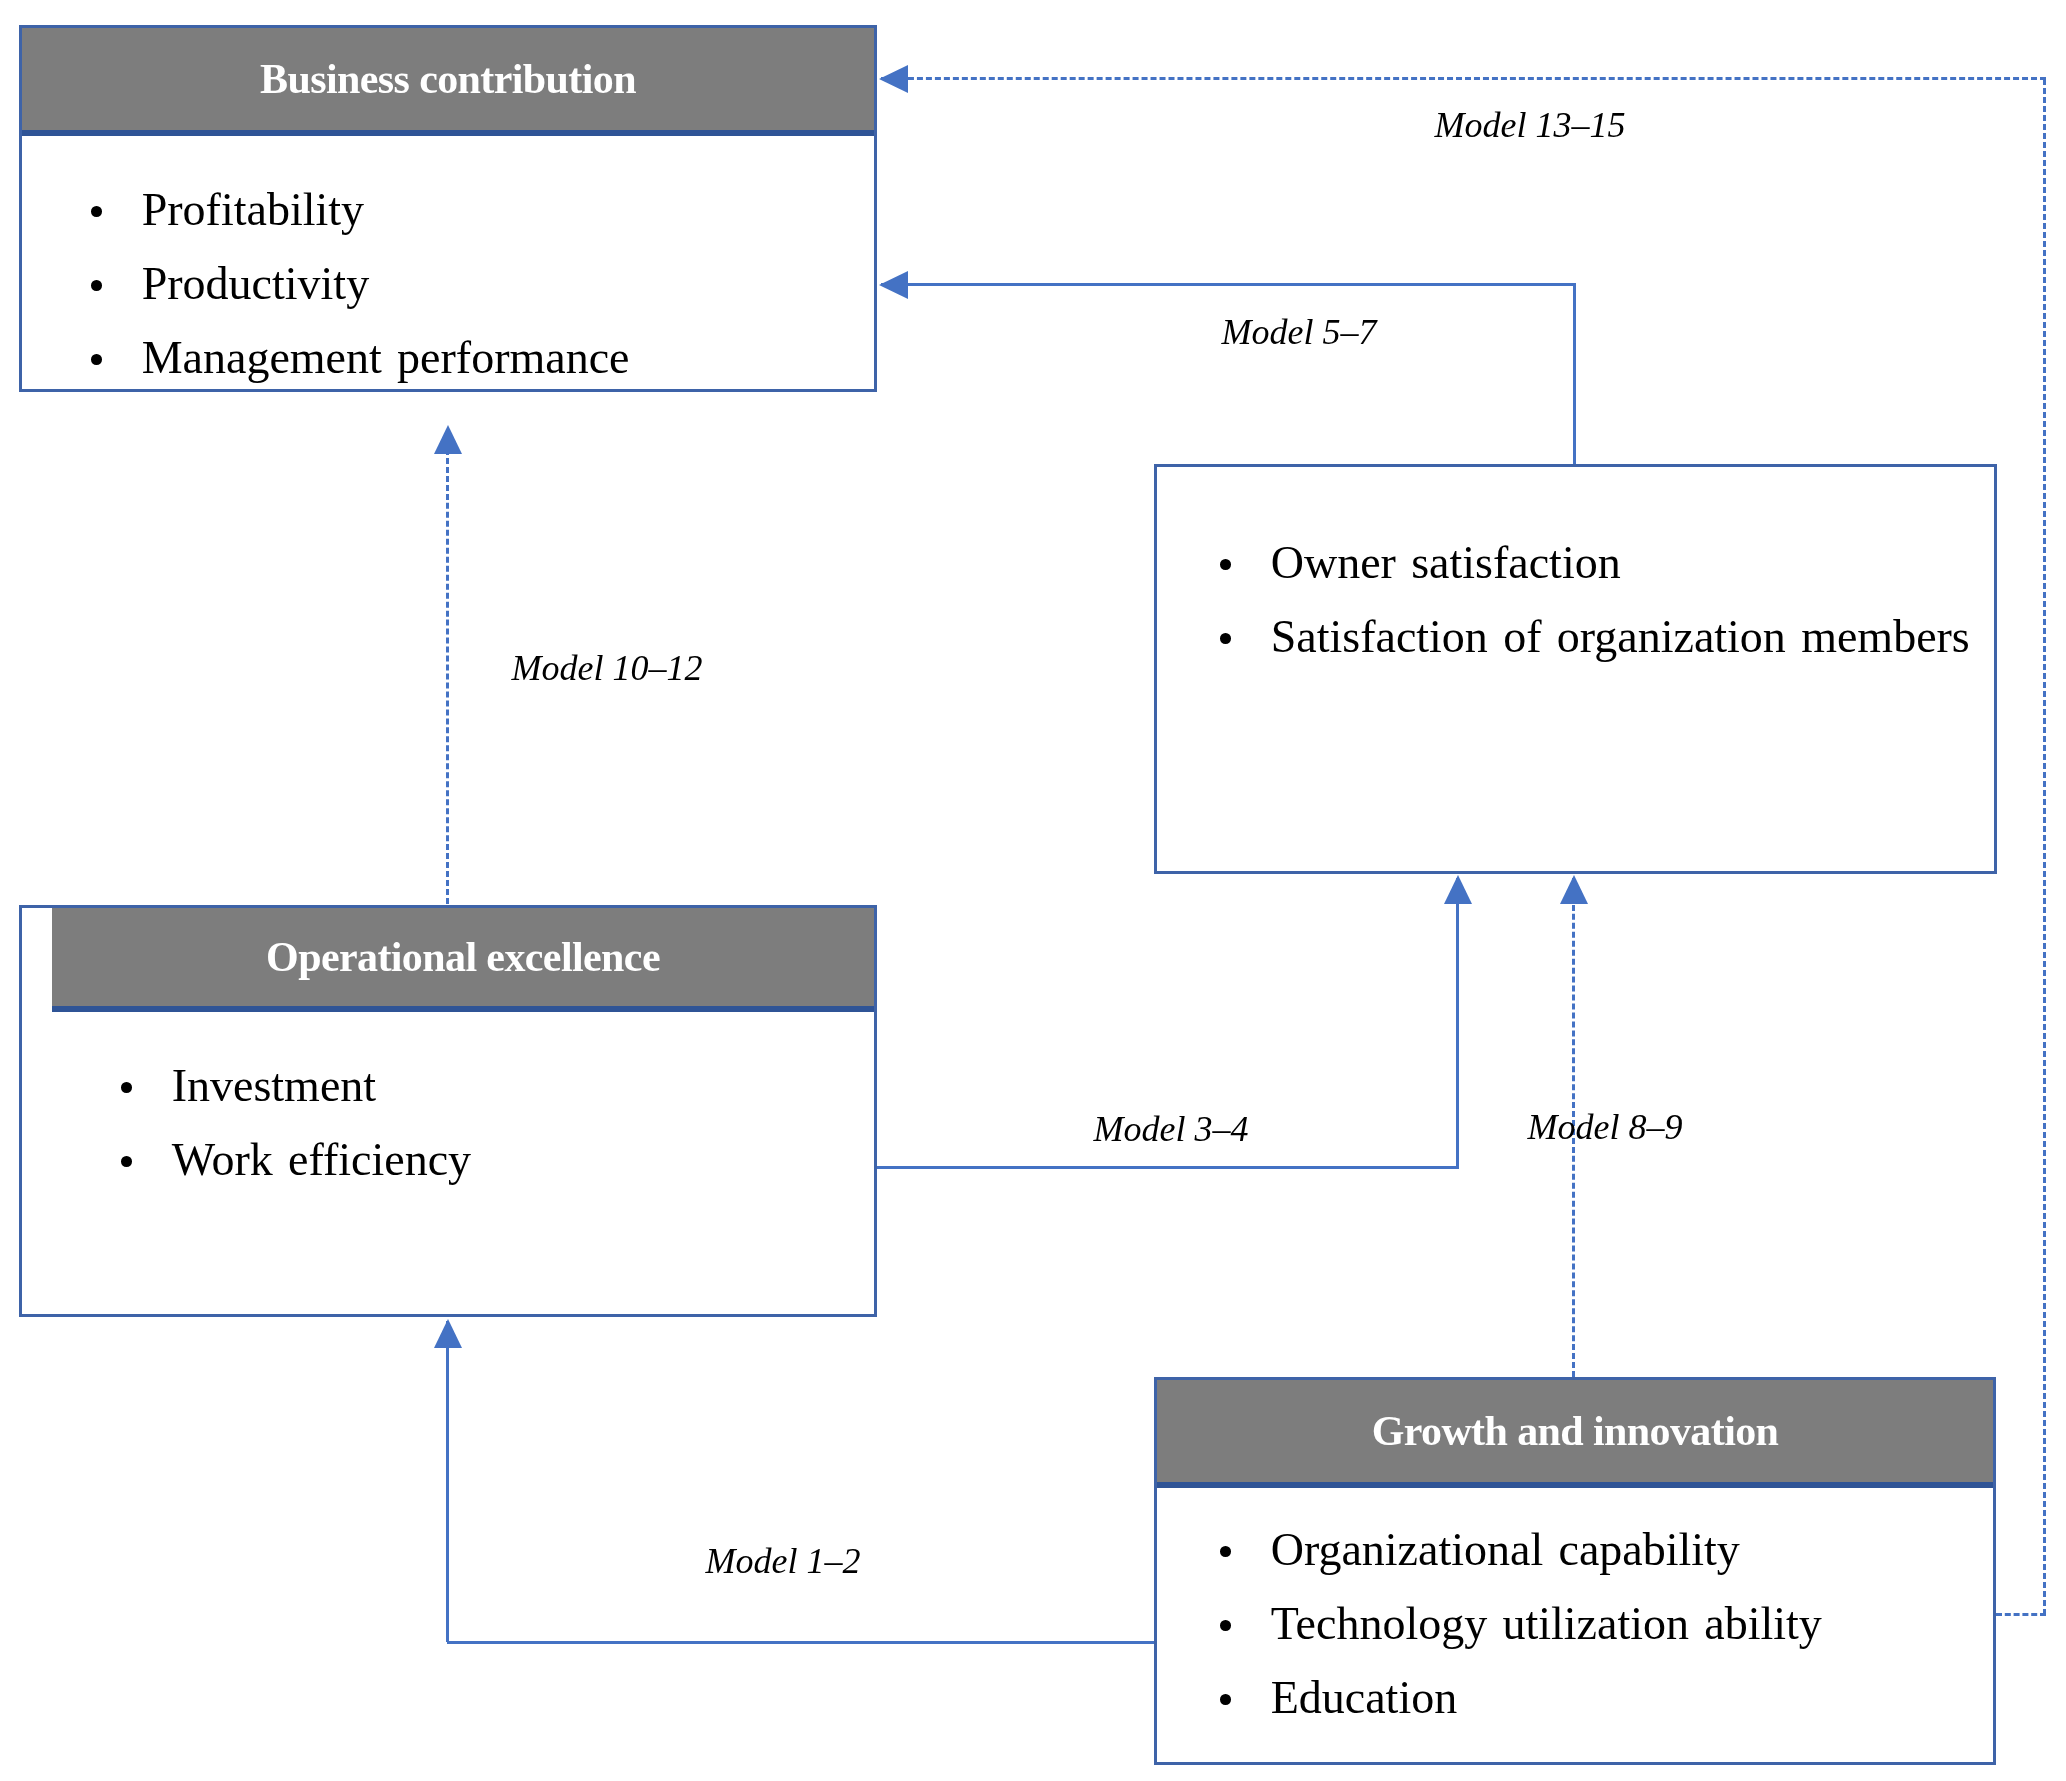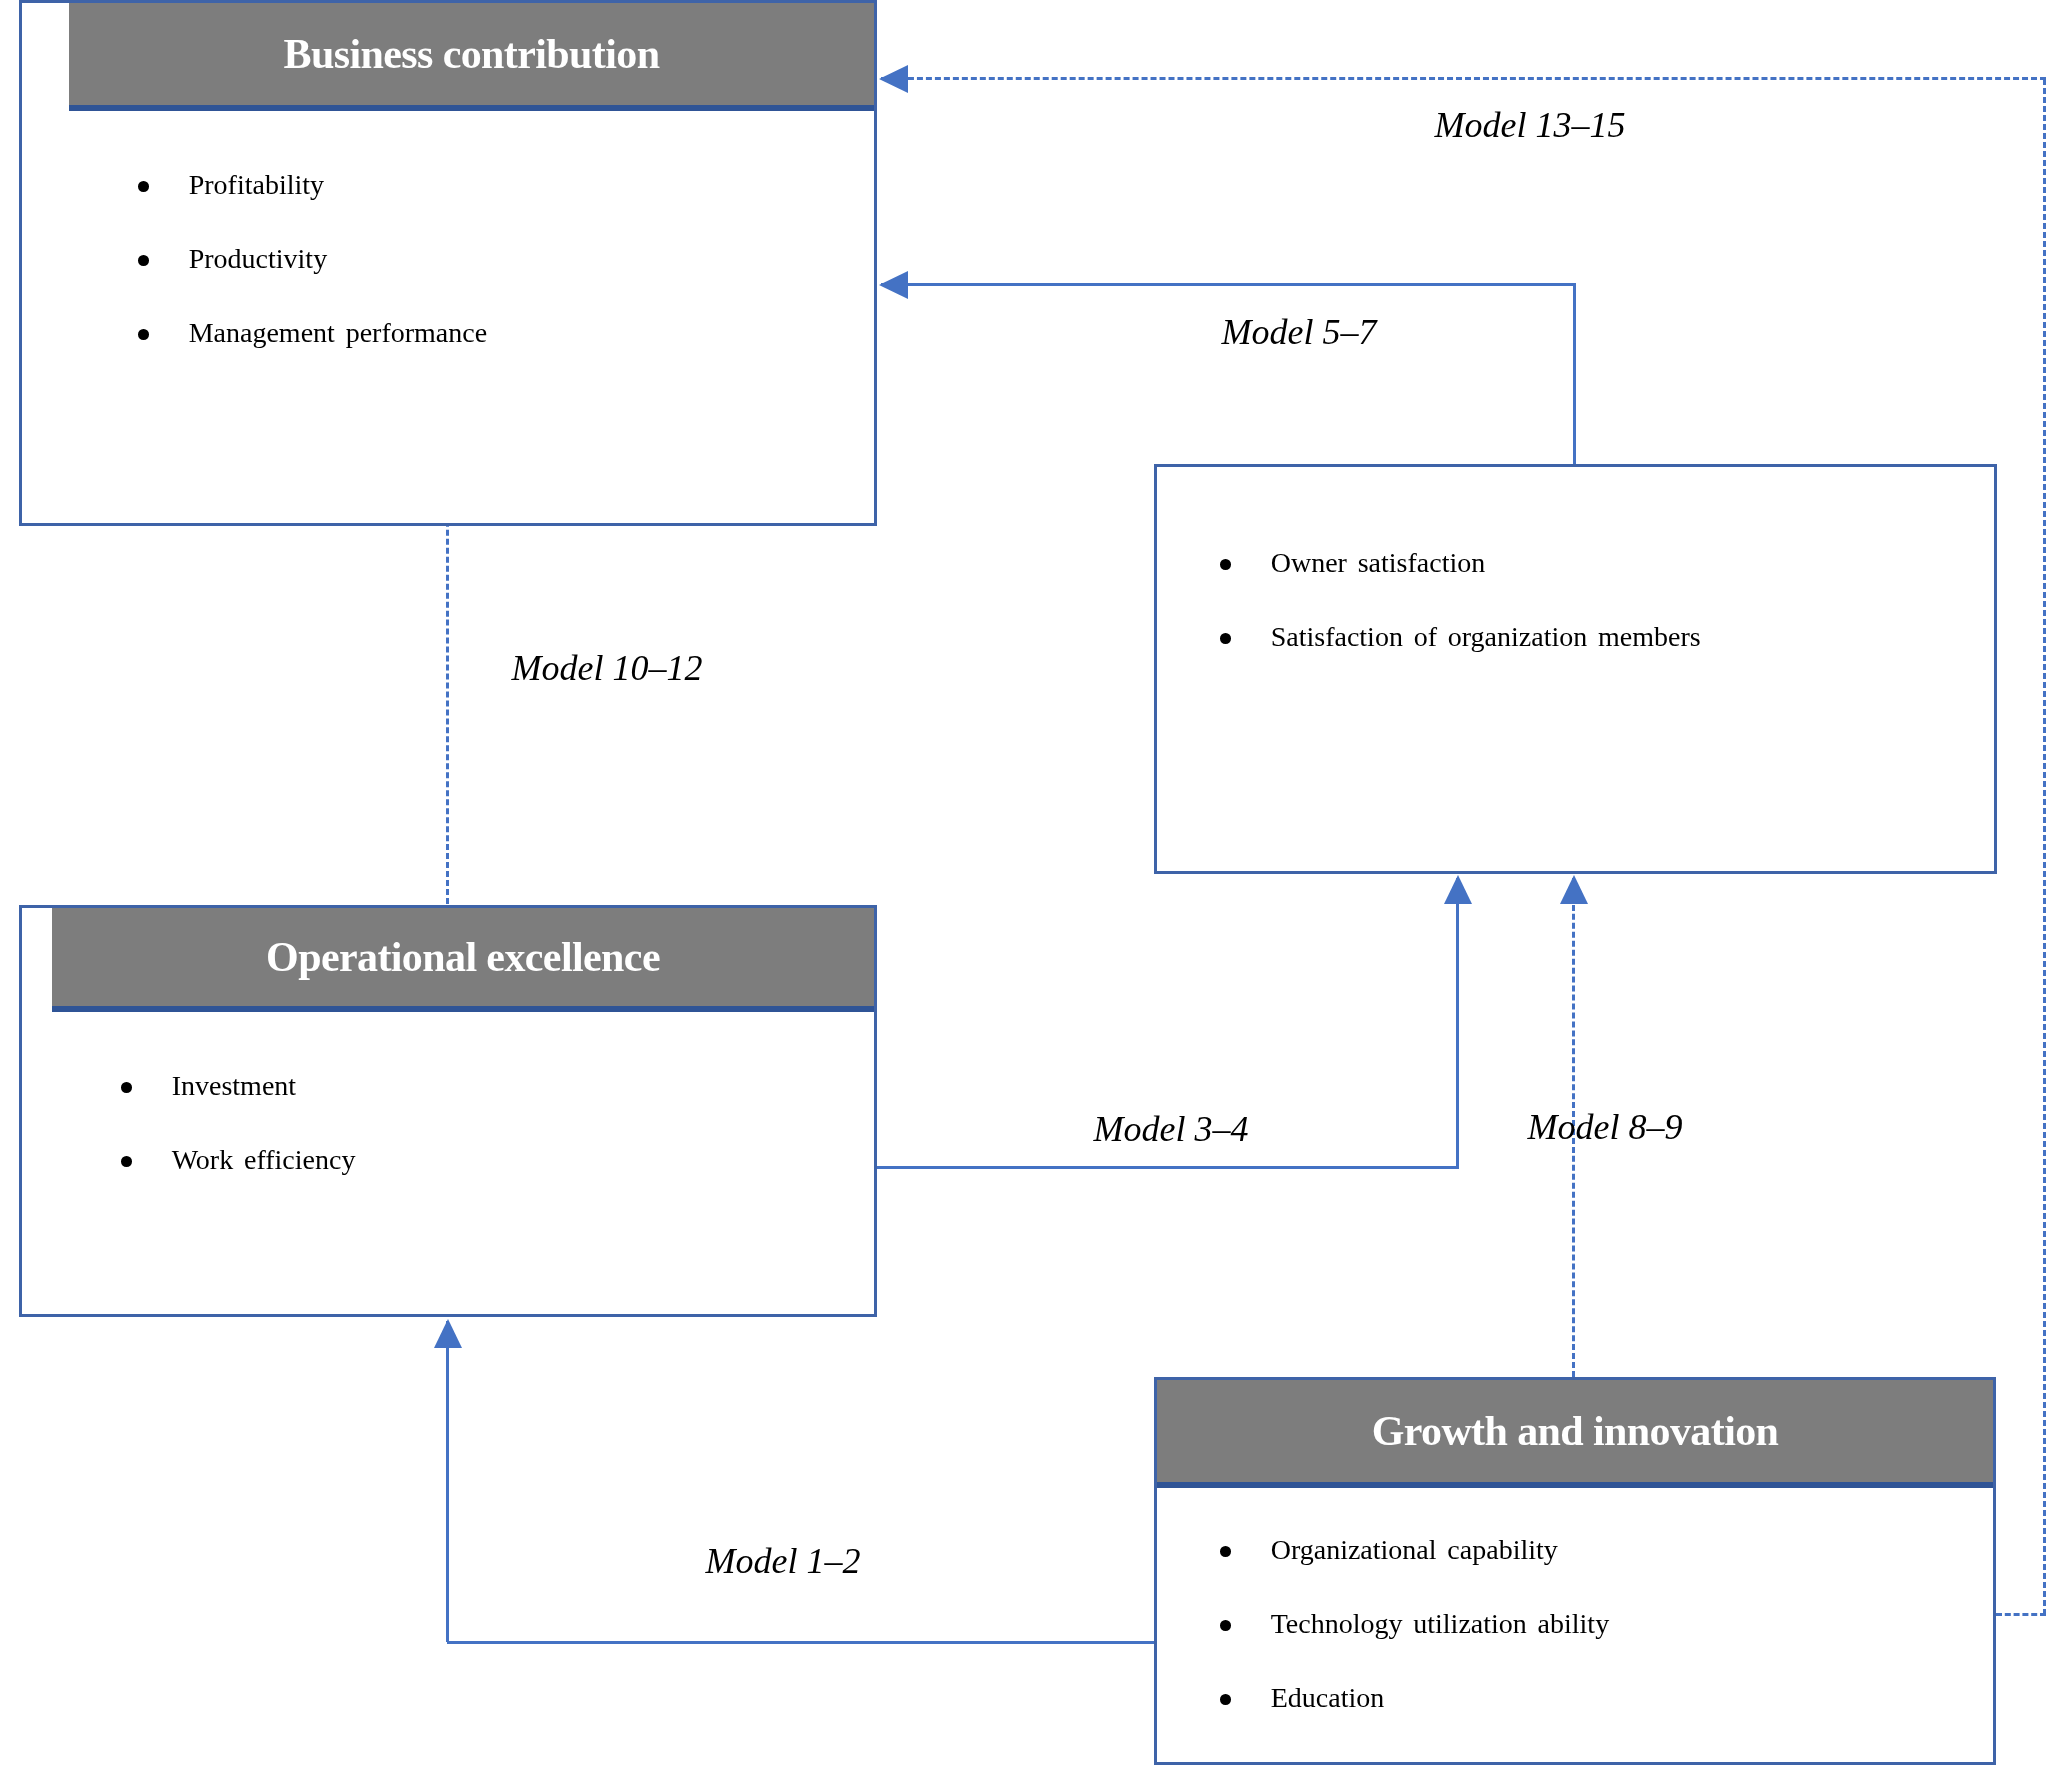--- a/index.html
+++ b/index.html
@@ -40,21 +40,21 @@
   .bullet-row { display: flex; align-items: flex-start; margin-bottom: 34px; }
   .dot {
     flex: 0 0 auto;
     width: 10.7px; height: 10.7px;
     border-radius: 50%;
     background: #000000;
     margin: 16.4px 40px 0 0;
   }
   .bullet-text {
     color: #000000;
-    font-size: 28px;
+    font-size: 46px;
     line-height: 40px;
     word-spacing: 3.8px;
     white-space: nowrap;
   }
 
   
   .seg { position: absolute; }
   .h-solid { height: 0; border-top: 3.1px solid var(--connector, #4472C4); }
   .v-solid { width: 0;  border-left: 3.1px solid var(--connector, #4472C4); }
   .h-dash  { height: 0; border-top: 3.1px dashed var(--connector, #4472C4); }
@@ -110,21 +110,21 @@
 
   <div class="seg v-dash" style="left:1572px; top:878px; height:499px;"></div>
   <div class="arrow arrow-up" style="left:1560px; top:875px;"></div>
   <div class="arrow-label" style="left:1605px; top:1127px;">Model 8–9</div>
 
   <div class="seg h-solid" style="left:447px; top:1641px; width:707px;"></div>
   <div class="seg v-solid" style="left:446px; top:1321px; height:321px;"></div>
   <div class="arrow arrow-up" style="left:434px; top:1319px;"></div>
   <div class="arrow-label" style="left:783px; top:1561px;">Model 1–2</div>
 
-  <div class="box" style="left:19px; top:0; width:858px; height:526px;padding-left:47px;">
+  <div class="box" style="left:19px; top:25px; width:858px; height:367px;">
     <div class="box-header">
       <span class="box-title">Business contribution</span>
     </div>
     <div class="box-body">
       <div class="bullet-row">
         <span class="dot"></span>
         <span class="bullet-text">Profitability</span>
       </div>
       <div class="bullet-row">
         <span class="dot"></span>

